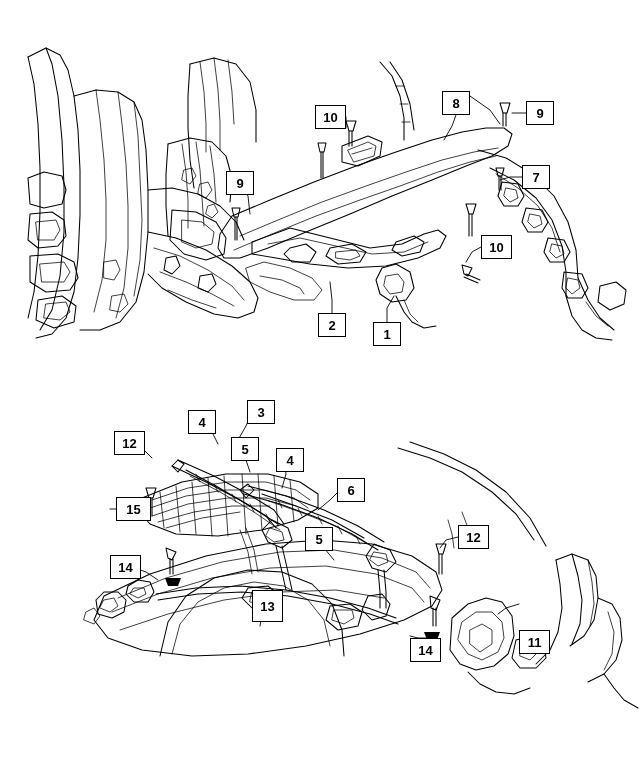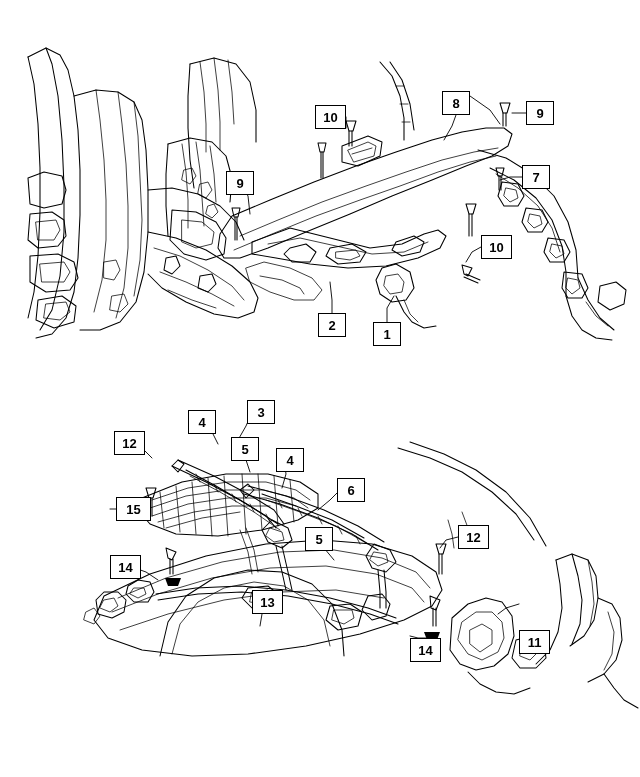--- a/index.html
+++ b/index.html
@@ -309,17 +309,17 @@
   <div class="callout-box" style="left:188px; top:410px; width:28px; height:24px;">4</div>
   <div class="callout-box" style="left:247px; top:400px; width:28px; height:24px;">3</div>
   <div class="callout-box" style="left:114px; top:431px; width:31px; height:24px;">12</div>
   <div class="callout-box" style="left:231px; top:437px; width:28px; height:24px;">5</div>
   <div class="callout-box" style="left:276px; top:448px; width:28px; height:24px;">4</div>
   <div class="callout-box" style="left:337px; top:478px; width:28px; height:24px;">6</div>
   <div class="callout-box" style="left:88px;  top:497px; width:35px; height:24px;margin-left:28px;">15</div>
   <div class="callout-box" style="left:305px; top:527px; width:28px; height:24px;">5</div>
   <div class="callout-box" style="left:458px; top:525px; width:31px; height:24px;">12</div>
   <div class="callout-box" style="left:110px; top:555px; width:31px; height:24px;">14</div>
-  <div class="callout-box" style="left:252px; top:590px; width:31px; height:24px;">13</div>
+  <div class="callout-box" style="left:252px; top:590px; width:31px; height:32px;">13</div>
   <div class="callout-box" style="left:519px; top:592px; width:31px; height:24px;margin-top:38px;">11</div>
   <div class="callout-box" style="left:410px; top:638px; width:31px; height:24px;">14</div>
 
 </div>
 
 </body></html>

